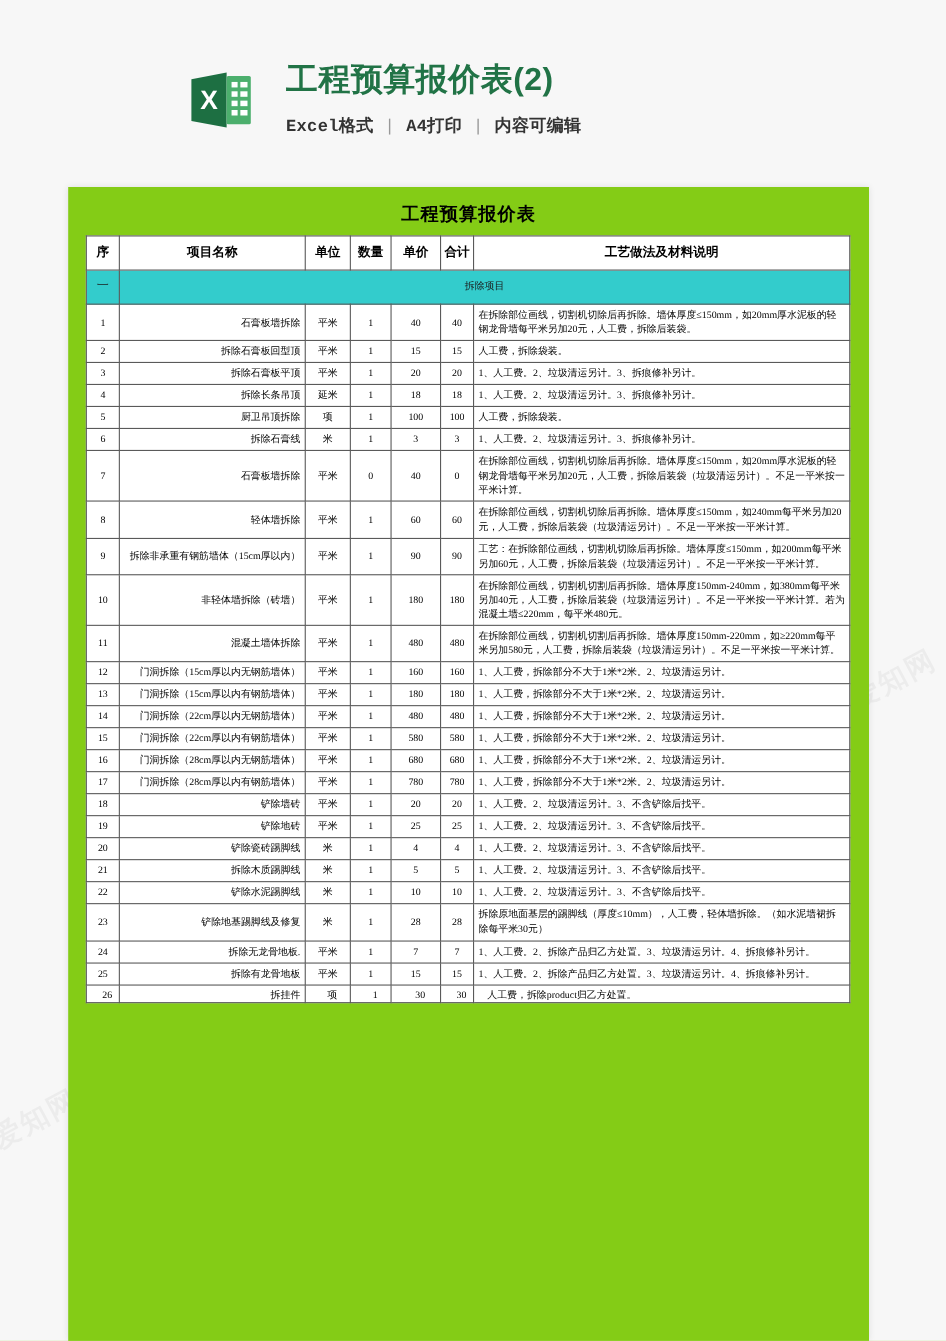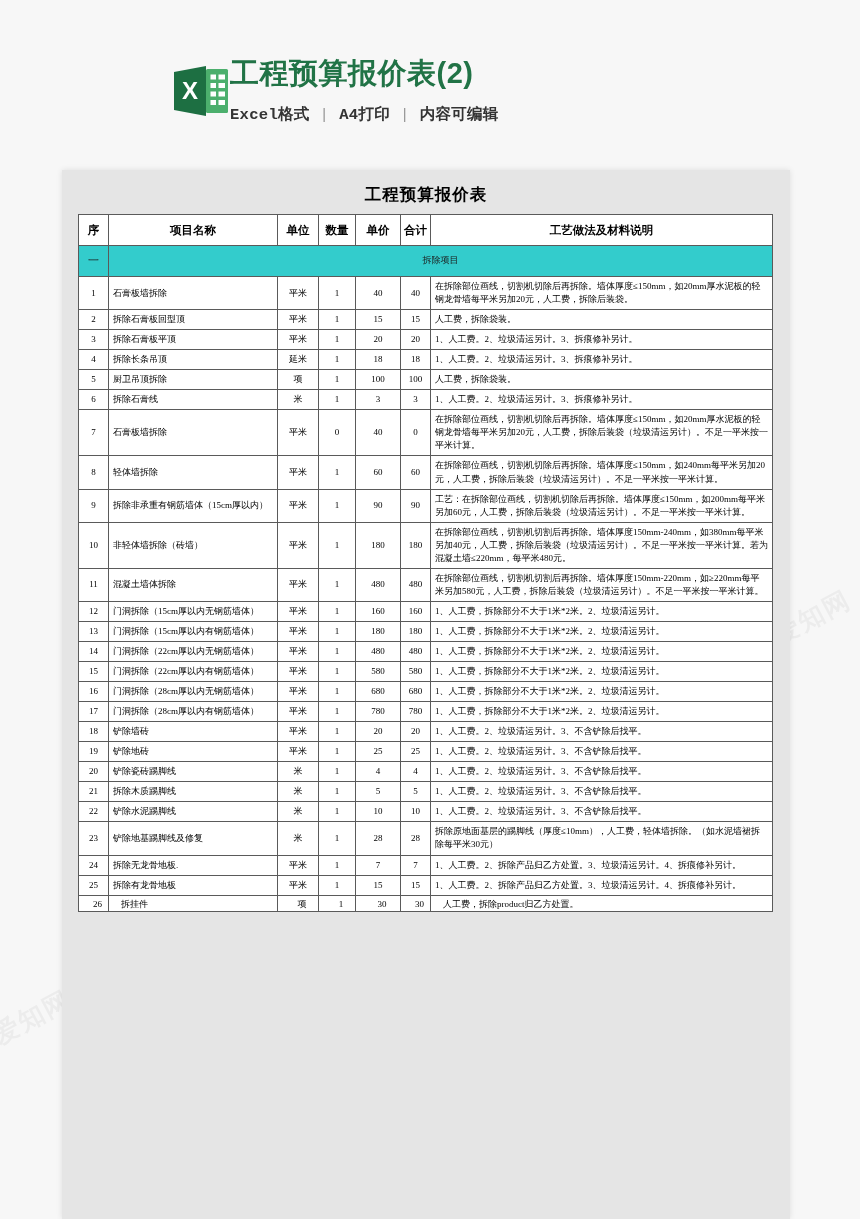--- a/index.html
+++ b/index.html
@@ -51,20 +51,21 @@
     align-items: flex-start;
   }
   .xls-icon {
     width: 58px;
     height: 58px;
     position: relative;
     flex: 0 0 auto;
     margin-top: 4px;
   }
   .hdr-text {
+    margin-left: 30px;
     margin-top: 0px;
   }
   .hdr-title {
     font-family: "Liberation Sans", sans-serif;
     font-size: 29px;
     font-weight: bold;
     color: #217346;
     line-height: 1.1;
     letter-spacing: 0.5px;
   }
@@ -82,21 +83,21 @@
     padding: 0 10px;
   }
 
   
   .page-sheet {
     position: absolute;
     left: 62px;
     top: 170px;
     width: 728px;
     height: 1049px;
-    background: #e5e5e5;
+    background: #84cc16;
     box-shadow: 0 0 6px rgba(0,0,0,0.10);
     z-index: 8;
     overflow: hidden;
   }
 
   .sheet-title {
     text-align: center;
     font-family: "Liberation Serif", serif;
     font-size: 16.5px;
     font-weight: bold;
@@ -135,21 +136,21 @@
   
   col.c-seq   { width: 30px; }
   col.c-name  { width: 169px; }
   col.c-unit  { width: 41px; }
   col.c-qty   { width: 37px; }
   col.c-price { width: 45px; }
   col.c-total { width: 30px; }
   col.c-desc  { width: 342px; }
 
   td.seq   { text-align: center; font-size: 9.5px; }
-  td.name  { text-align: left; font-size: 9.5px; border-radius: 11px; }
+  td.name  { text-align: right; font-size: 9.5px; border-radius: 11px; }
   td.unit  { text-align: center; font-size: 9.5px; }
   td.qty   { text-align: center; font-size: 9.5px; }
   td.price { text-align: center; font-size: 9.5px; }
   td.total { text-align: center; font-size: 9.5px; }
   td.desc  { text-align: left; font-size: 9px; padding-left: 5px; }
 
   tr.section td {
     background: #33CCCC;
     text-align: center;
     font-size: 9px;

